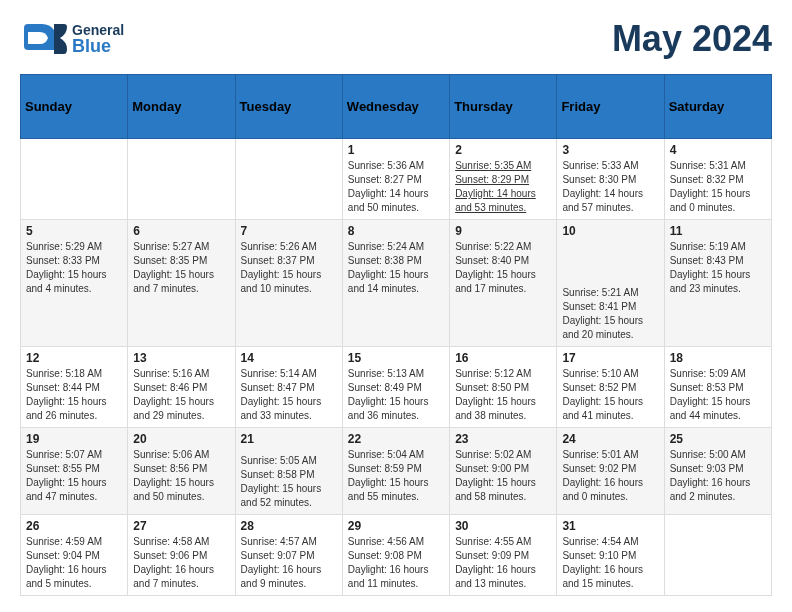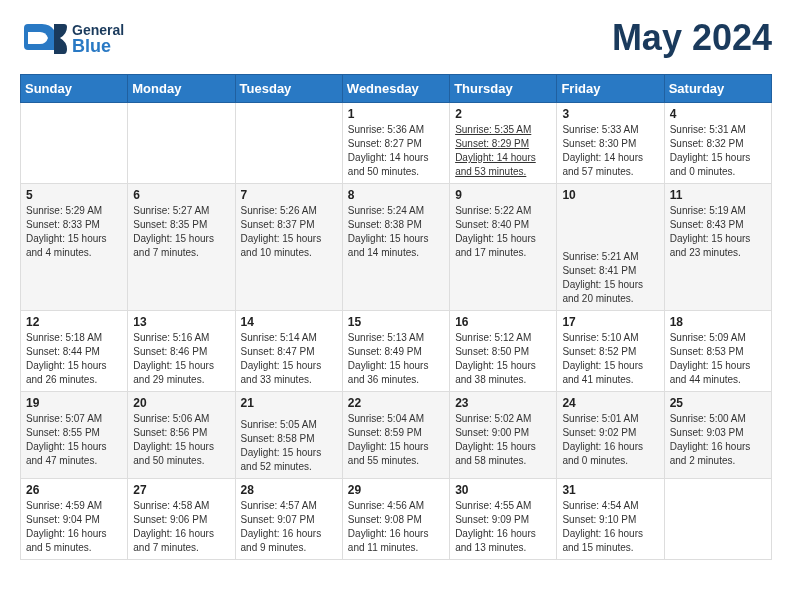--- a/index.html
+++ b/index.html
@@ -6,21 +6,21 @@
     body {
       font-family: Arial, sans-serif;
       background: #fff;
       width: 792px;
       min-height: 612px;
       padding: 20px;
     }
     .header {
       display: flex;
       justify-content: space-between;
-      align-items: flex-start;
+      align-items: center;
       margin-bottom: 16px;
     }
     .title-area {
       text-align: right;
     }
     .month-title {
       font-size: 36px;
       font-weight: bold;
       color: #1a3a5c;
       line-height: 1;
@@ -30,24 +30,24 @@
       color: #1a3a5c;
       margin-top: 2px;
     }
     .calendar {
       width: 100%;
       border-collapse: collapse;
       border: 1px solid #ccc;
     }
     .calendar th {
       background: #2979c4;
-      color: #ffffff;
+      color: #000000;
       font-size: 13px;
       font-weight: bold;
-      padding: 6px 4px;
+      padding: 24px 4px;
       text-align: left;
       border: 1px solid #2060a0;
     }
     .calendar td {
       vertical-align: top;
       border: 1px solid #ddd;
       padding: 4px 5px;
       width: calc(100% / 7);
       min-height: 80px;
       font-size: 10.5px;

